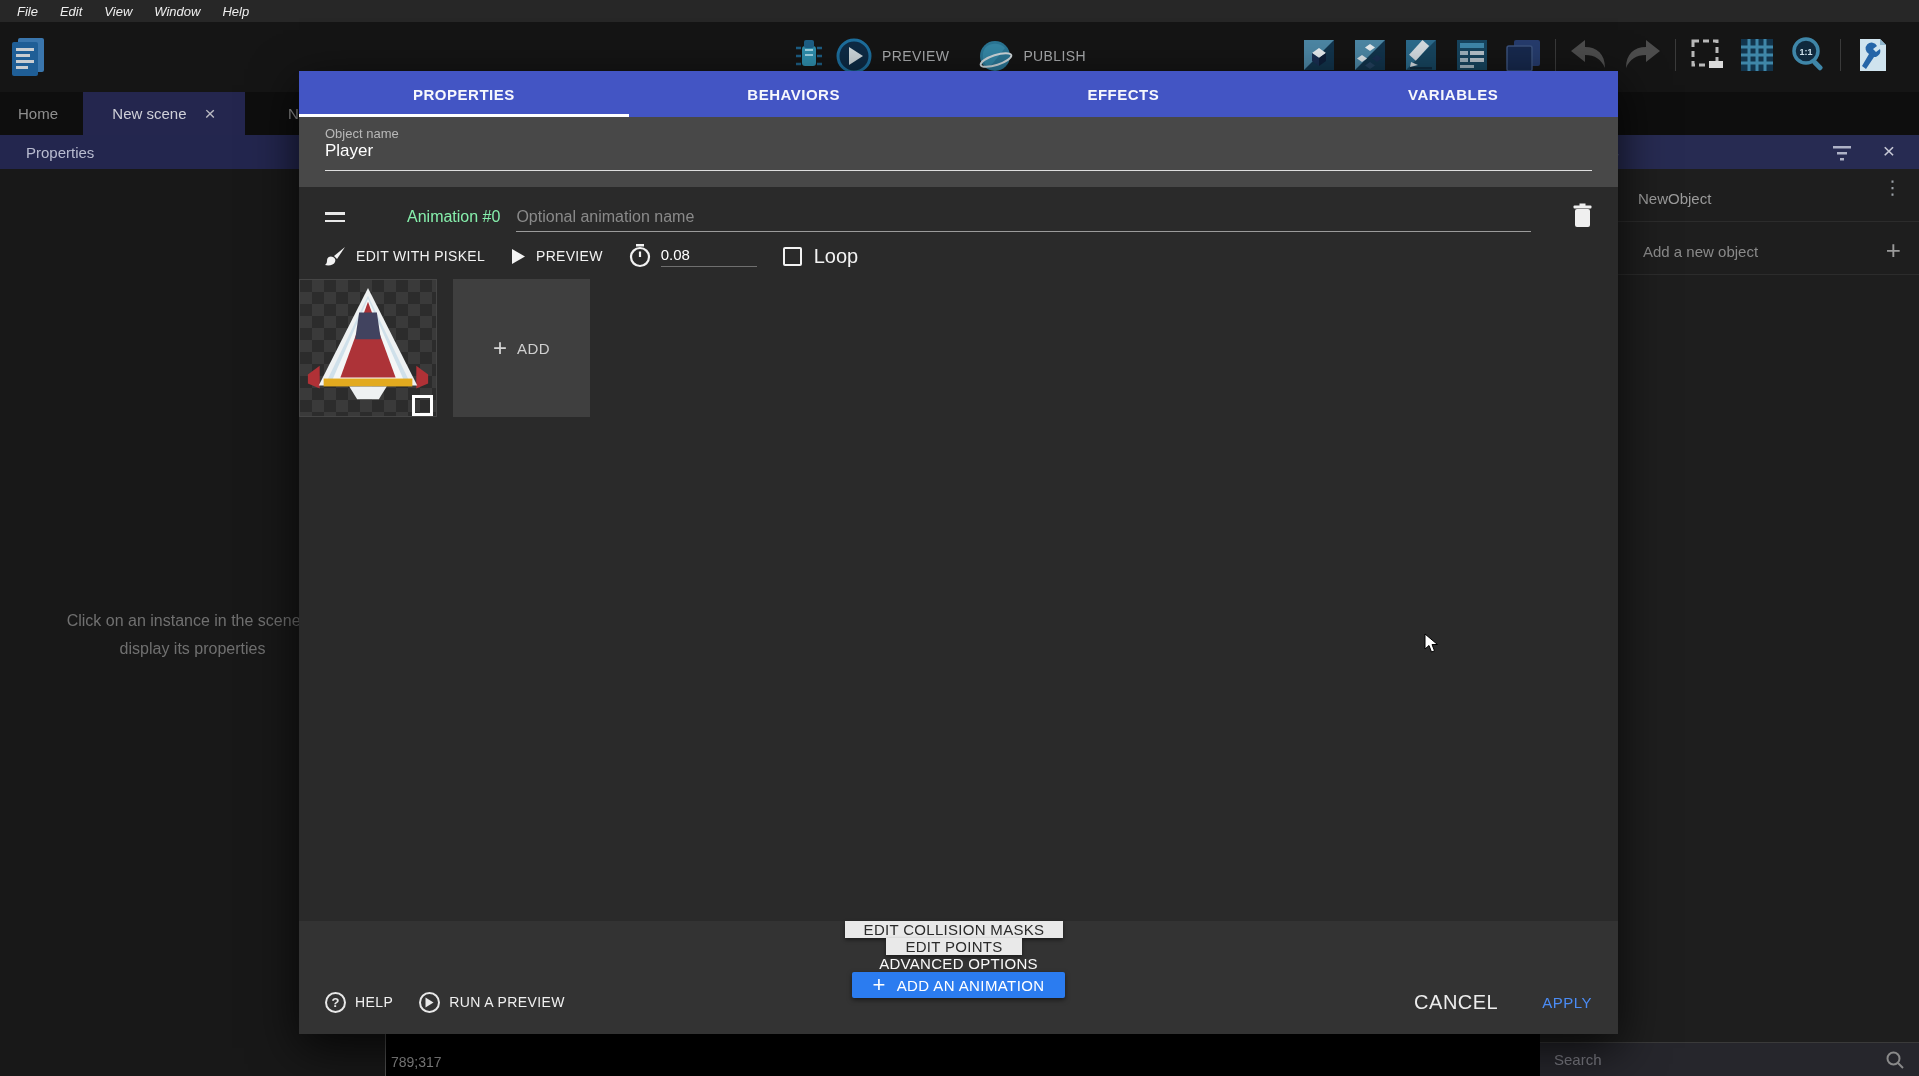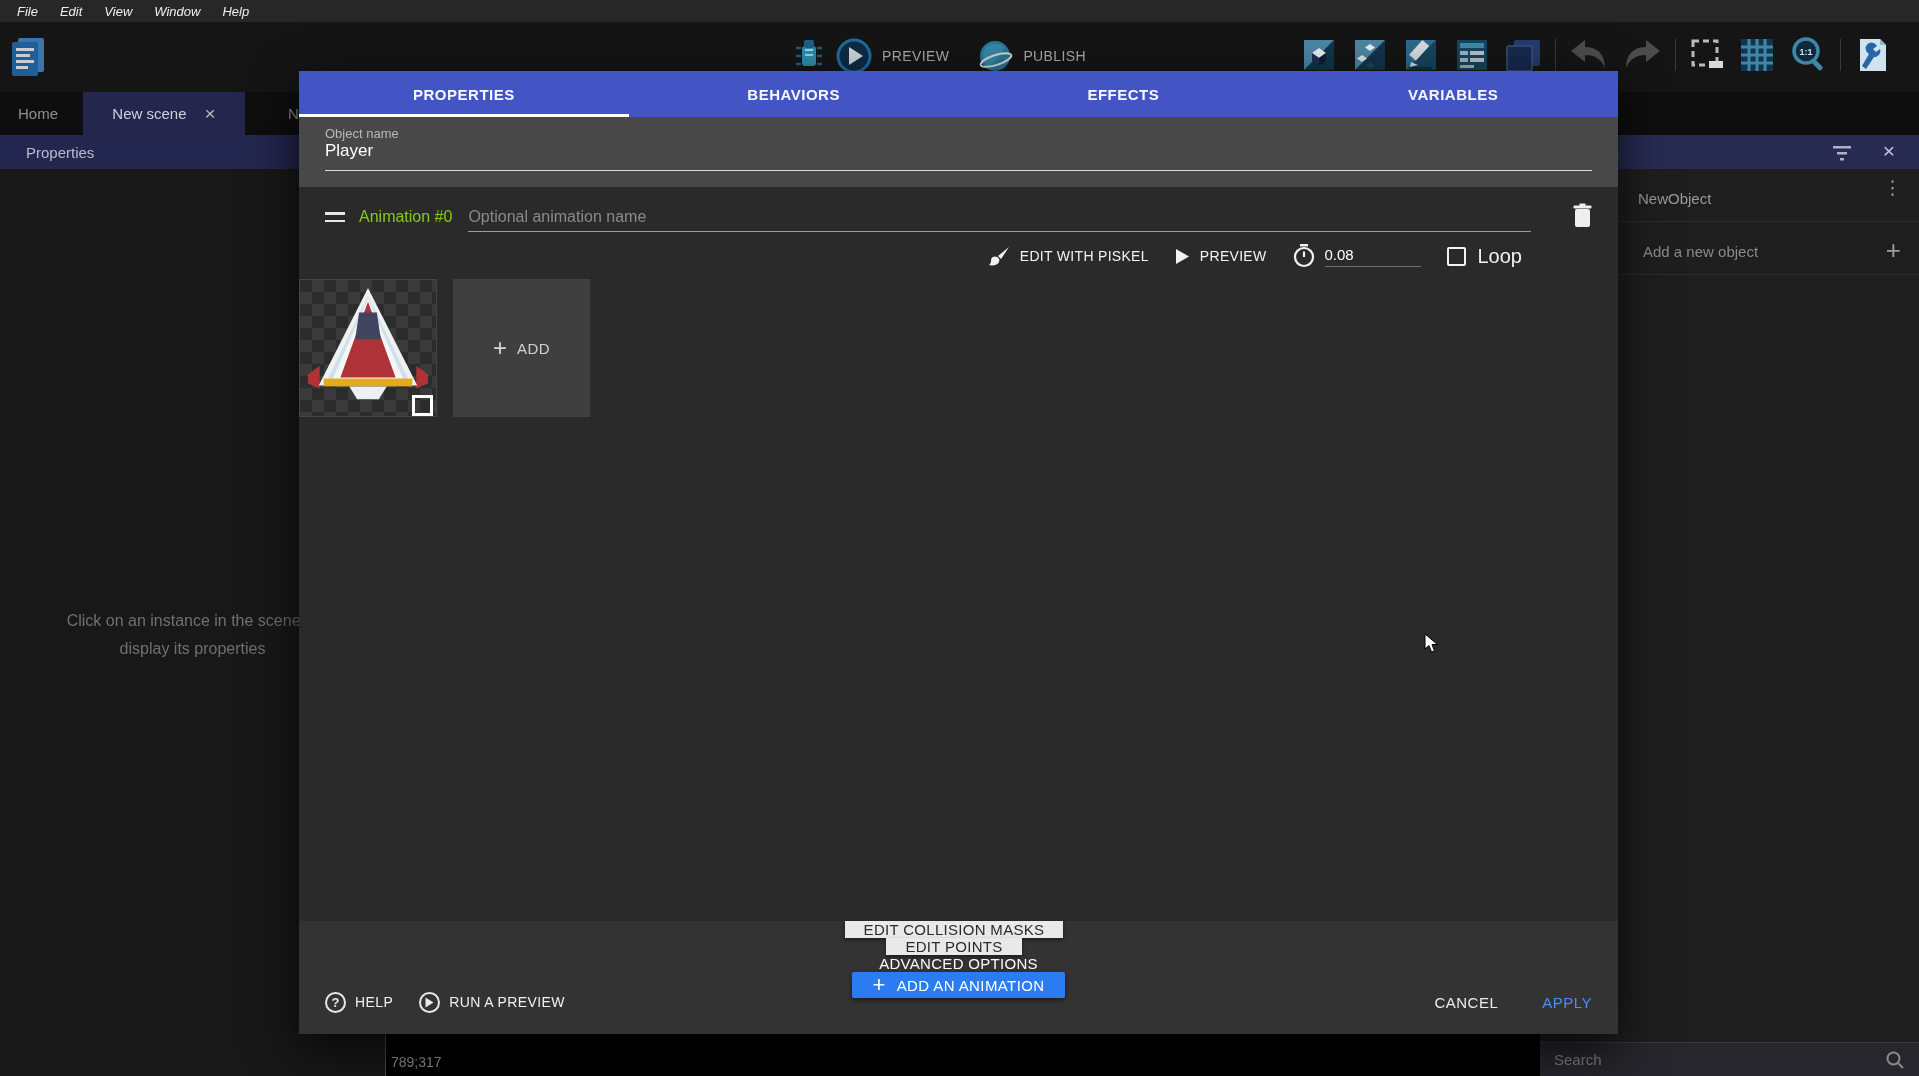--- a/index.html
+++ b/index.html
@@ -60,23 +60,23 @@
 
   .object-strip { height:85px; background:#484848; padding:9px 26px 0 26px; }
   .obj-label { color:#b9b9b9; font-size:13px; }
   .obj-value { color:#ffffff; font-size:17px; }
   .obj-underline { height:1px; background:#dedede; margin-top:9px; }
 
   .anim-area { position:absolute; left:0; right:0; top:116px; bottom:113px; background:#2a2a2a; }
   .anim-row1 { display:flex; align-items:center; height:44px; margin-top:8px; padding:0 26px; }
   .drag-handle { display:flex; flex-direction:column; gap:5px; margin-right:14px; }
   .drag-handle i { display:block; width:20px; height:2.5px; background:#e8e8e8; }
-  .anim-title { color:#84cc16; font-size:16px; margin-right:16px; white-space:nowrap; }
+  .anim-title { color:#86efac; font-size:16px; margin-right:16px; white-space:nowrap;margin-left:48px; }
   .anim-name-input { flex:1; margin-right:42px; height:30px; display:flex; align-items:center; border-bottom:1px solid #9b9b9b; color:#8a8a8a; font-size:16px; }
-  .anim-row2 { display:flex; align-items:center; justify-content:flex-end; height:34px; padding-right:96px; }
+  .anim-row2 { display:flex; align-items:center; height:34px; padding-right:76px; }
   .r2-item { display:flex; align-items:center; gap:10px; margin-left:26px; }
   .r2-text { color:#f2f2f2; font-size:14px; letter-spacing:.3px; }
   .timer-input { width:96px; border-bottom:1px solid #6f6f6f; color:#fff; font-size:15px; padding-bottom:3px; }
   .loop-box { width:19px; height:19px; border:2px solid #f2f2f2; border-radius:2px; }
   .loop-label { color:#f2f2f2; font-size:20px; margin-left:2px; }
 
   .thumbs { display:flex; margin-top:6px; }
   .sprite-tile { position:relative; width:138px; height:138px; border:1px solid #454545;
     background-color:#2c2c2c;
     background-image:linear-gradient(45deg,#3a3a3a 25%,transparent 25%,transparent 75%,#3a3a3a 75%),
@@ -91,21 +91,21 @@
   .btn-raised { height:45px; background:#e9e9e9; color:#2b2b2b; font-size:15px; letter-spacing:.3px; display:flex; align-items:center; padding:0 19px; margin-right:9px; box-shadow:0 2px 4px rgba(0,0,0,.45); }
   .btn-flat { color:#fafafa; font-size:15px; letter-spacing:.3px; padding:0 16px; }
   .spacer { flex:1; }
   .btn-primary { height:43px; background:#2b7cf0; color:#fff; font-size:15px; letter-spacing:.4px; display:flex; align-items:center; padding:0 20px; border-radius:2px; gap:11px; box-shadow:0 2px 5px rgba(0,0,0,.5); }
   .btn-primary .plus { font-size:22px; font-weight:300; }
 
   .actions { position:absolute; left:26px; right:26px; bottom:12px; height:40px; display:flex; align-items:center; }
   .act-item { display:flex; align-items:center; gap:9px; margin-right:26px; }
   .act-text { color:#f0f0f0; font-size:14px; letter-spacing:.4px; }
   .circle-ic { width:21px; height:21px; border:2px solid #e8e8e8; border-radius:50%; display:flex; align-items:center; justify-content:center; color:#e8e8e8; font-size:13px; font-weight:bold; }
-  .cancel { color:#ececec; font-size:15px; letter-spacing:.5px; margin-right:44px; }
+  .cancel { color:#ececec; font-size:20px; letter-spacing:.5px; margin-right:44px; }
   .apply { color:#4b8cf5; font-size:15px; letter-spacing:.5px; }
 
   .cursor { position:absolute; left:1424px; top:633px; z-index:20; }
 </style>
 </head>
 <body>
 
 <div class="app">
 
   <div class="menubar">

